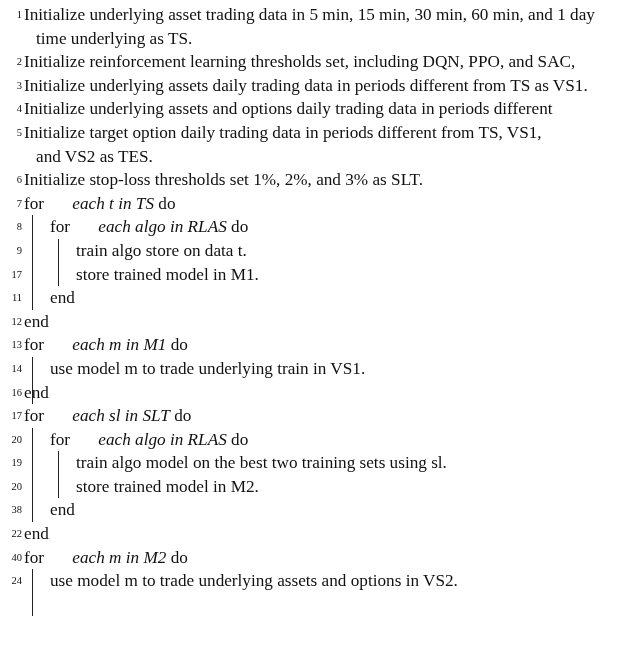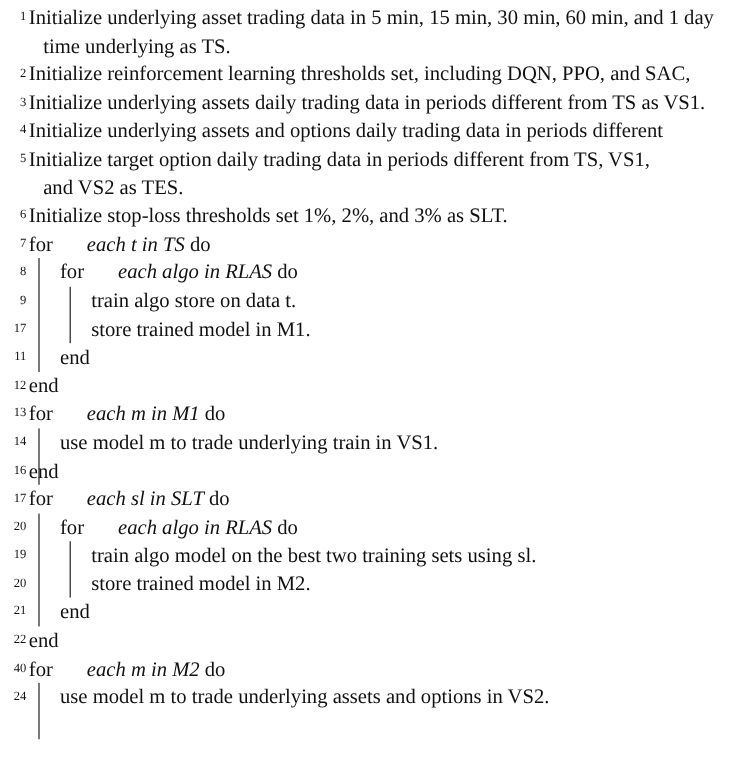--- a/index.html
+++ b/index.html
@@ -133,21 +133,21 @@
     </div>
     <div class="line">
       <span class="ln">19</span>
       <span class="content indent2"><span>train algo model on the best two training sets using sl.</span></span>
     </div>
     <div class="line">
       <span class="ln">20</span>
       <span class="content indent2"><span>store trained model in M2.</span></span>
     </div>
     <div class="line">
-      <span class="ln">21</span>
+      <span class="ln">38</span>
       <span class="content indent1"><span class="kw">end</span></span>
     </div>
     <div class="line">
       <span class="ln">22</span>
       <span class="content"><span class="kw">end</span></span>
     </div>
   </div>
 
   <div style="position:relative">
     <div class="bar" style="left:32px; top:23.6px; height:47.2px;"></div>

